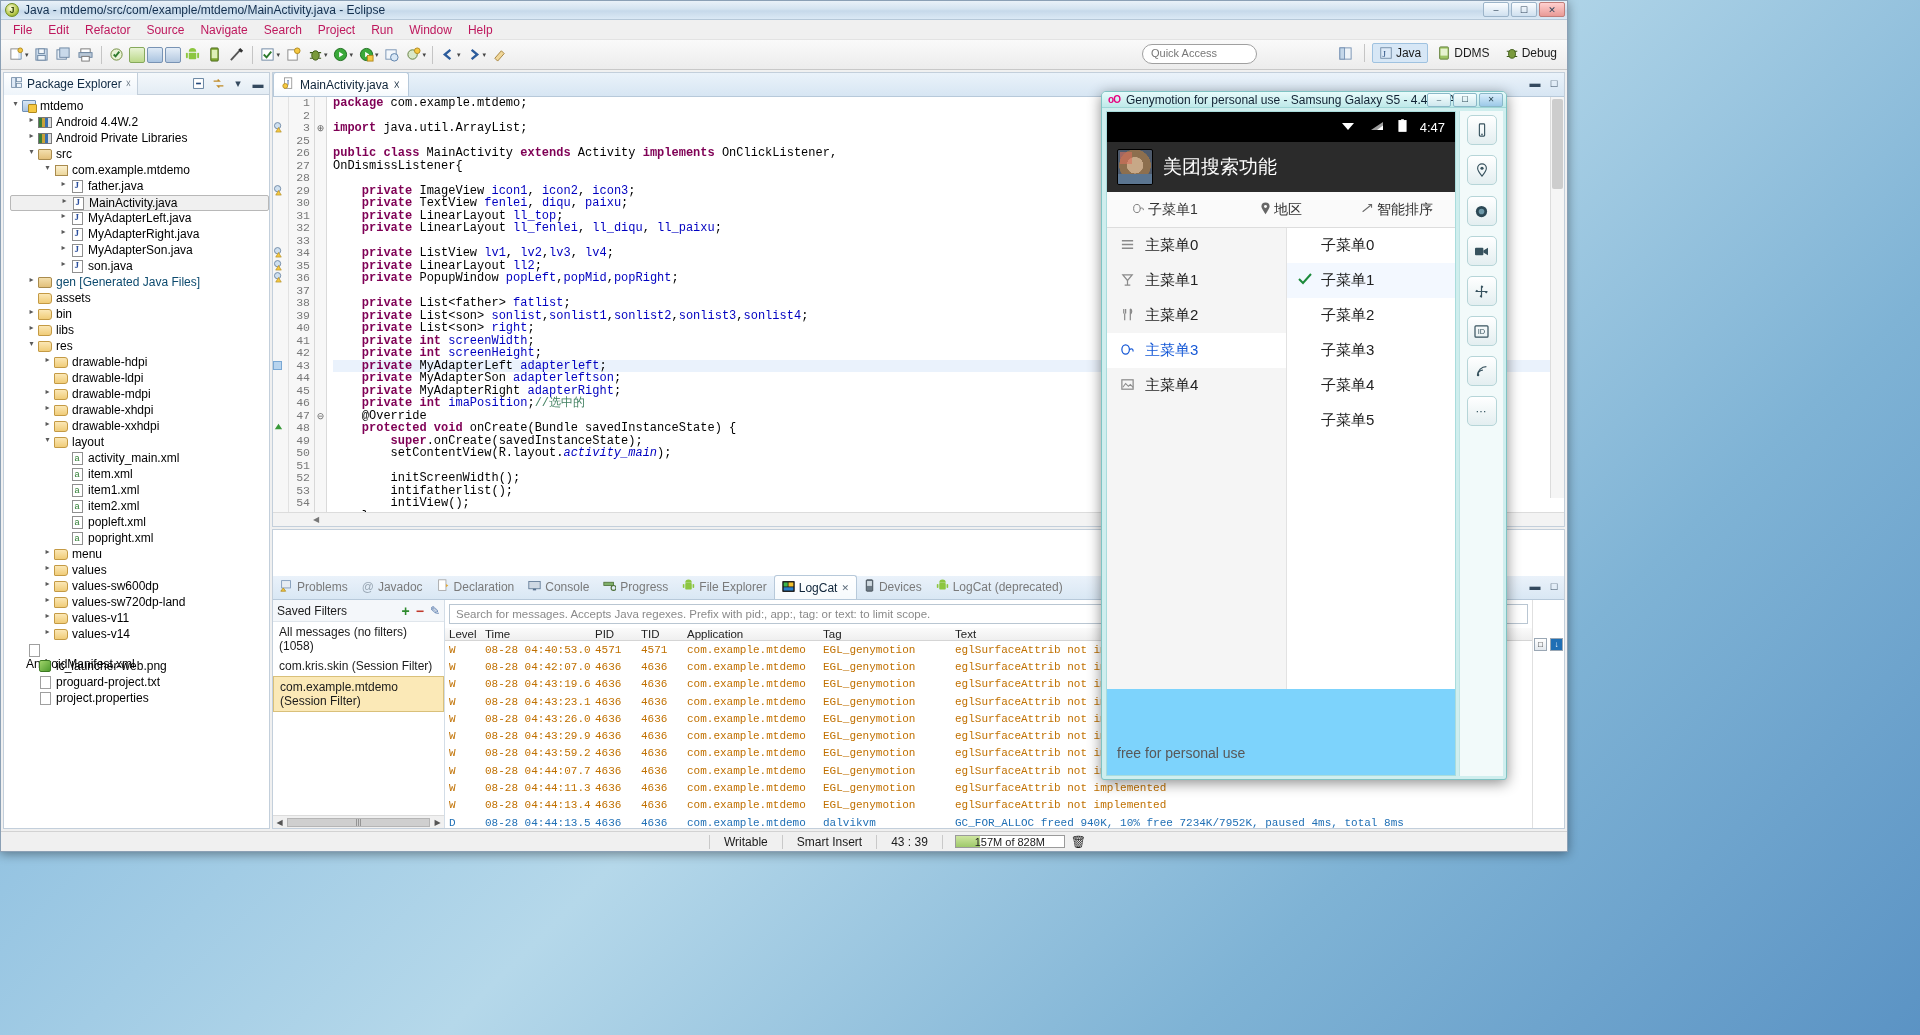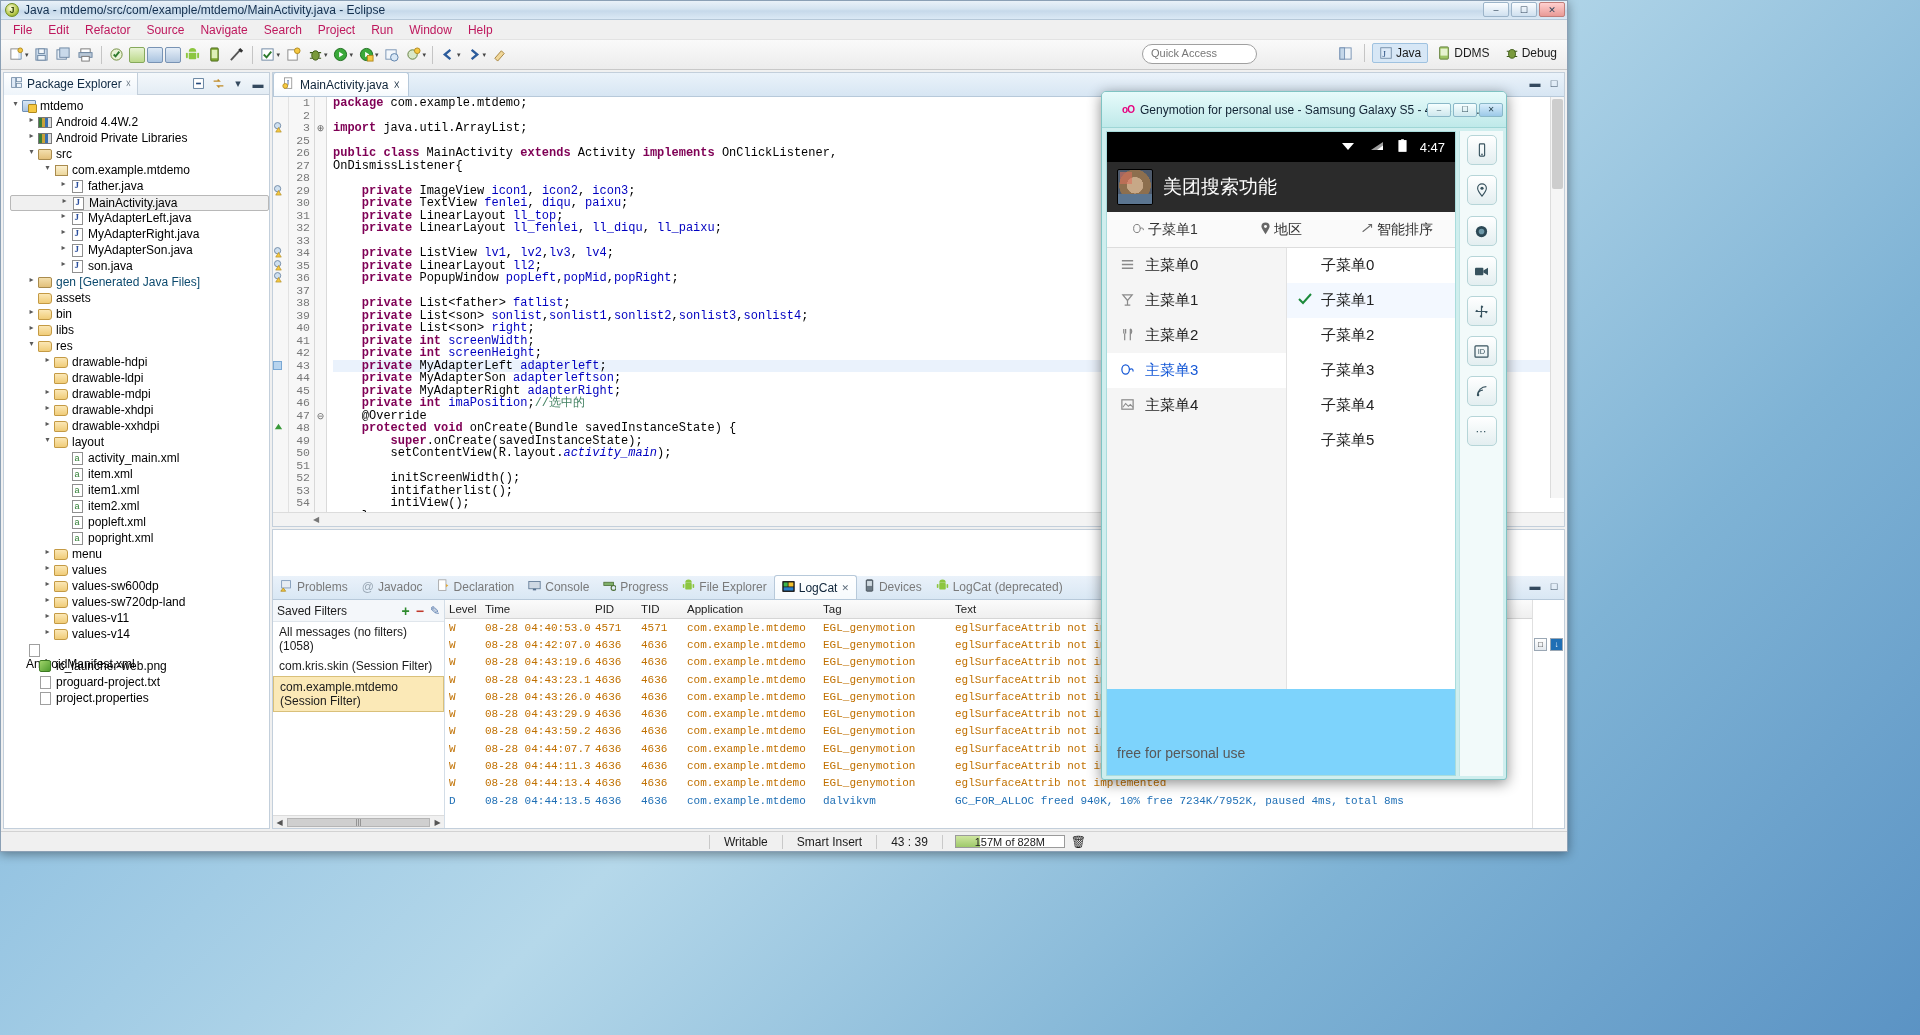--- a/index.html
+++ b/index.html
@@ -266,23 +266,23 @@
   .geny {
     position:absolute; left:1101px; top:91px; width:406px; height:689px;
     background:#cfeeee;
     border:1px solid #7fc3c3;
     border-radius:5px 5px 3px 3px;
     box-shadow: 0 3px 14px rgba(0,0,0,.45);
     display:flex; flex-direction:column;
     overflow:hidden;
   }
   .geny-title {
-    height:36px;
+    height:16px;
     background:linear-gradient(180deg,#e7fbfb,#bfe9e9);
-    display:flex; align-items:center; padding-left:19px; position:relative;
+    display:flex; align-items:center; padding-left:5px; position:relative;
     border-bottom:1px solid #9fd6d6;
   }
   .geny-logo{
     width:14px;height:11px; margin-right:5px; flex:none;
     display:flex;align-items:center;justify-content:center;
     font-size:10px; color:#e6007e; font-weight:bold; letter-spacing:-1px;
   }
   .geny-titletext{ font-size:12px; color:#123; white-space:nowrap; }
   .geny-winbtns{ position:absolute; right:3px; display:flex; gap:2px;}
   .gwb{ width:24px;height:14px;border:1px solid #8ab8c8; border-radius:2px;
@@ -1093,20 +1093,23 @@
                 <div class="filter-item sel">com.example.mtdemo (Session Filter)</div>
               </div>
             <div class="filters-scroll">
               <span class="fs-arrow">◀</span>
               <span class="fs-thumb"></span>
               <span class="fs-arrow">▶</span>
             </div>
           </div>
 
           <div class="log-col">
+            <div class="log-search" title="Search for messages. Accepts Java regexes. Prefix with pid:, app:, tag: or text: to limit scope.">
+              <span>Search for messages. Accepts Java regexes. Prefix with pid:, app:, tag: or text: to limit scope.</span>
+            </div>
             <div class="log-table">
               <div class="log-head">
                 <div class="c-level">Level</div>
                 <div class="c-time">Time</div>
                 <div class="c-pid">PID</div>
                 <div class="c-tid">TID</div>
                 <div class="c-app">Application</div>
                 <div class="c-tag">Tag</div>
                 <div class="c-text">Text</div>
               </div>

